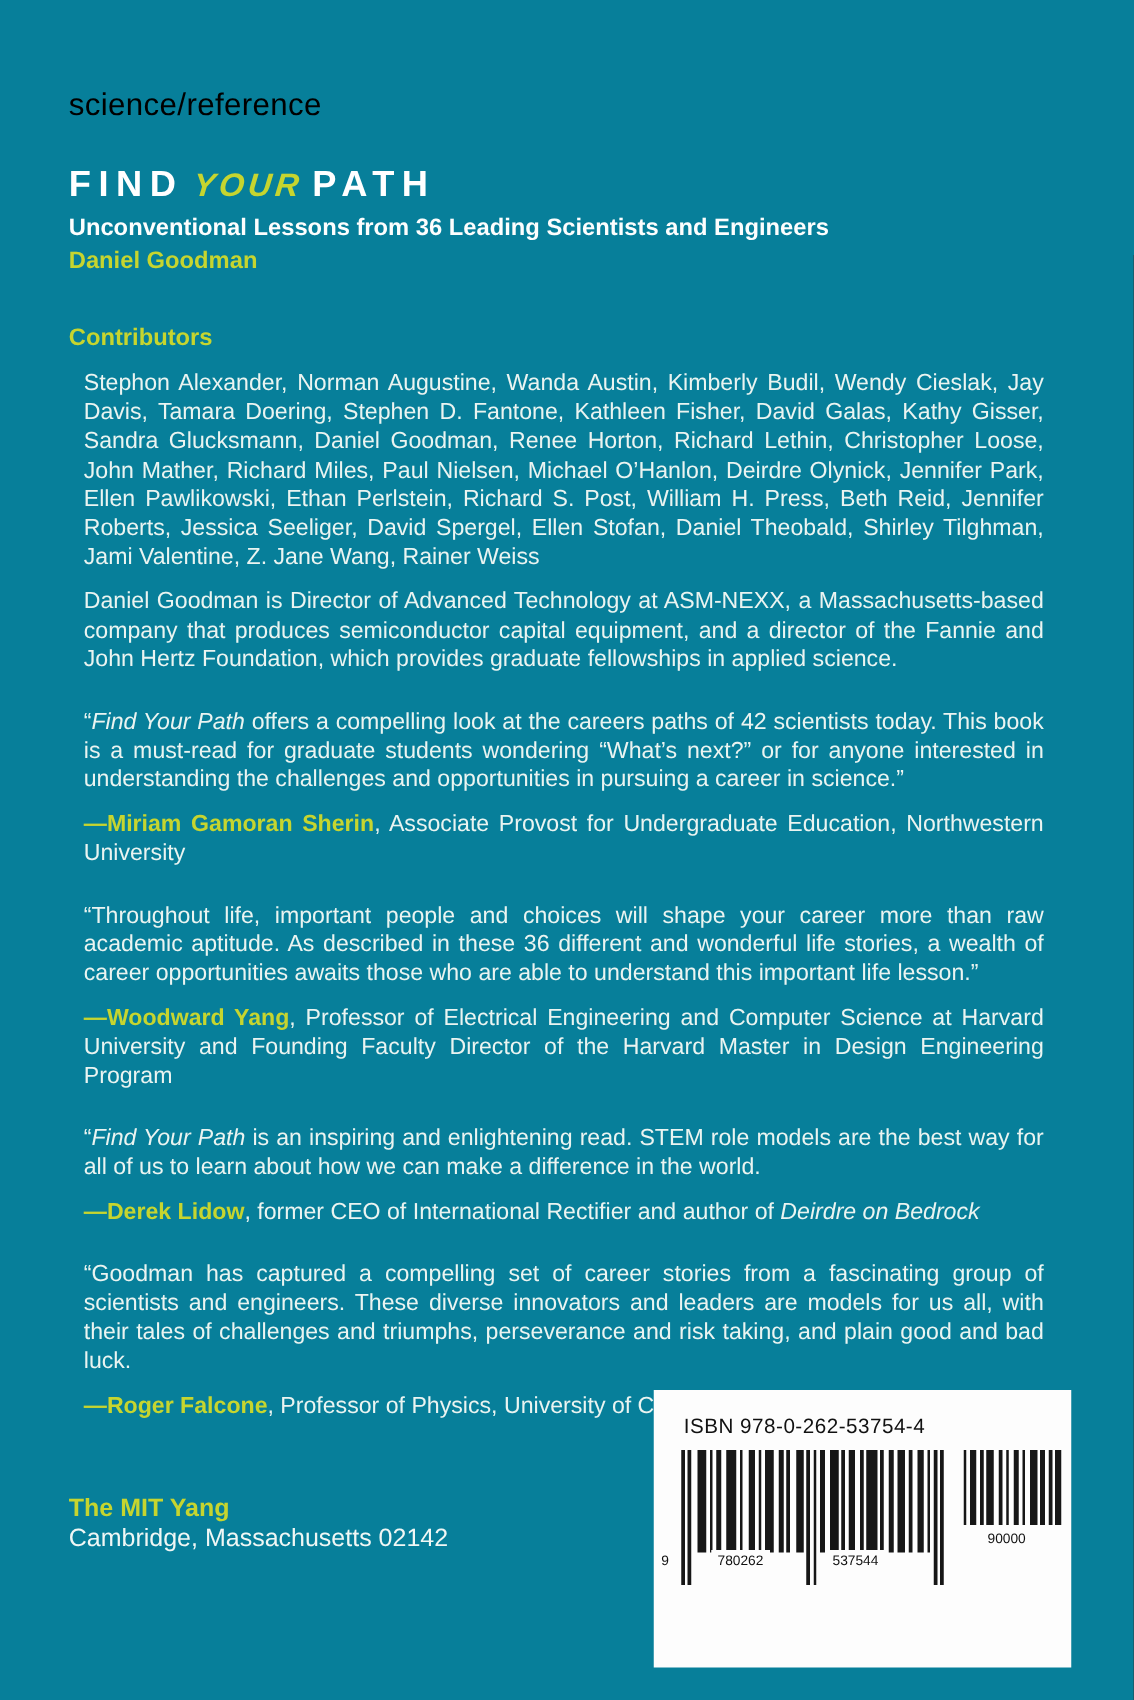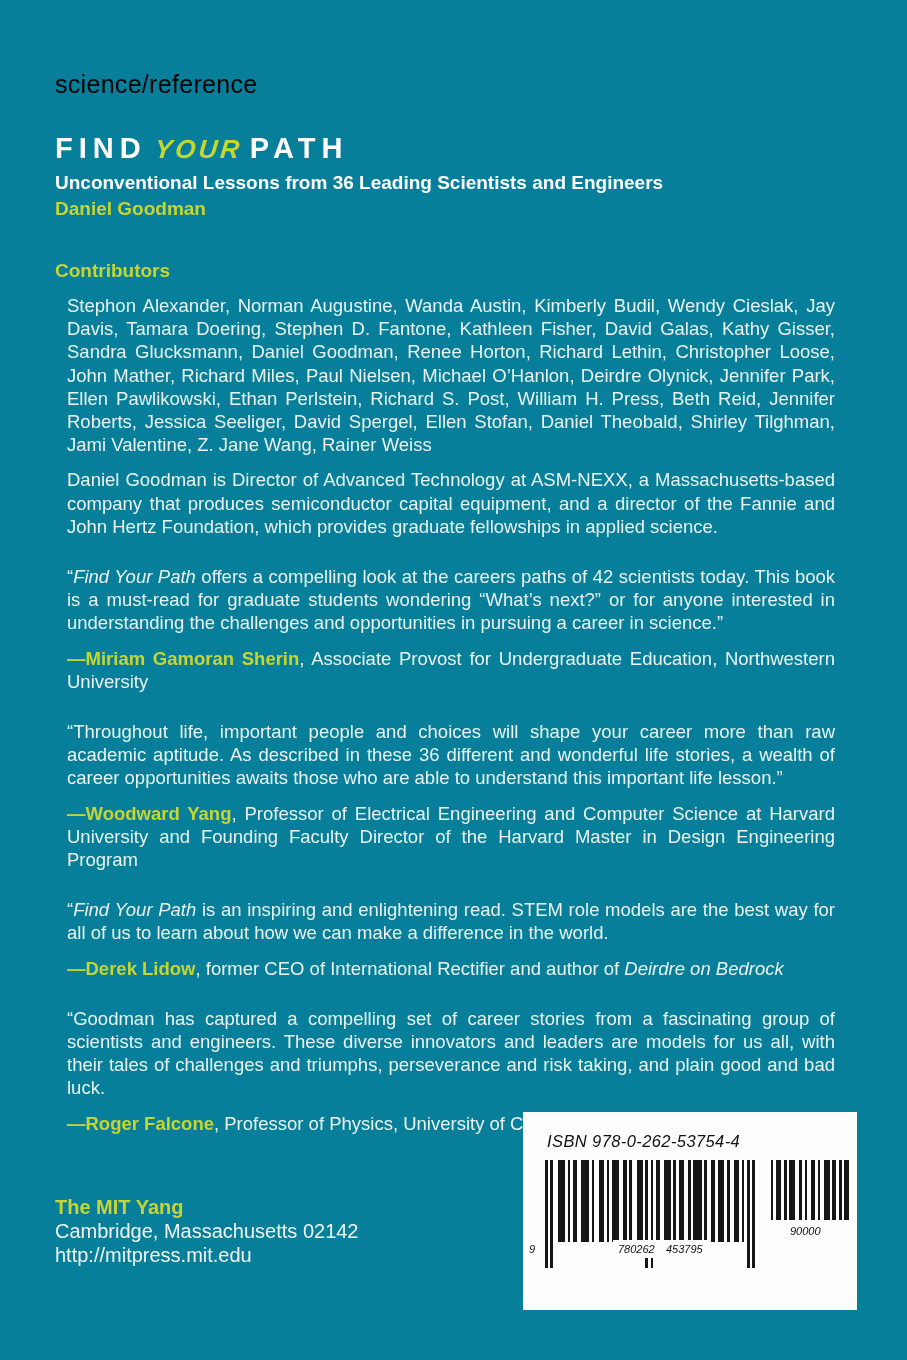--- a/index.html
+++ b/index.html
@@ -33,34 +33,33 @@
   .blurb { margin-top:27px; }
   .it { font-style:italic; }
   .attrib-name { font-weight:bold; color:var(--accent,#c6d52f); }
   
   .publisher { position:absolute; left:55px; top:1196px; }
   .pub-name { margin:0; font-size:20px; font-weight:bold; color:var(--accent,#c6d52f); }
   .pub-line { margin:0; font-size:20px; line-height:24px; color:#f0f7f5; }
   
   .barcode-box {
     position:absolute; left:523px; top:1112px;
-    width:334px; height:198px;
+    width:334px; height:222px;
     background:var(--barcodebg,#ffffff);
-    font-style:italic;
   }
   .isbn-label { position:absolute; left:24px; top:20px; font-size:16.5px; color:#111; letter-spacing:0.4px; }
   .bars { position:absolute; display:flex; align-items:flex-start; }
   .bars-main { left:22px; top:48px; }
   .bars-supp { left:248px; top:48px; }
   .bc-digit {
     position:absolute; font-size:11px; color:#111;
     background:var(--barcodebg,#ffffff); padding:0 5px; line-height:18px;
   }
   .d-lead  { left:4px;  top:128px; padding:0 2px; }
-  .d-left  { left:46px; top:128px;margin-left:44px; }
+  .d-left  { left:46px; top:128px; }
   .d-right { left:138px; top:128px; }
   .d-supp  { left:262px; top:110px; }
 </style>
 </head>
 <body>
 
 <div class="page" style="--bg: #077f9a; --accent: #c6d52f; --text: #eaf4f1; --barcodebg: #fdfdfd;">
   <div class="content">
 
     <p class="category">science/reference</p>
@@ -92,21 +91,20 @@
 
     <div class="blurb">
       <p class="body"><span>“</span><span class="it"></span><span>Goodman has captured a compelling set of career stories from a fascinating group of scientists and engineers. These diverse innovators and leaders are models for us all, with their tales of challenges and triumphs, perseverance and risk taking, and plain good and bad luck.</span></p>
       <p class="body"><span class="attrib-name">—Roger Falcone</span><span>, Professor of Physics, University of California, Berkeley</span><span class="it"></span></p>
     </div>
   </div>
 
   <div class="publisher">
     <p class="pub-name">The MIT Yang</p>
     <p class="pub-line">Cambridge, Massachusetts 02142</p>
-    <p class="pub-line">http://mitpress.mit.edu</p>
   </div>
 
   <div class="barcode-box">
     <div class="isbn-label">ISBN 978-0-262-53754-4</div>
     <div class="bars bars-main" id="bars-main">
         <div style="flex: 0 0 auto; background: rgb(22, 22, 22); width: 2.68px; height: 108px; margin-right: 2.68px;"></div>
         <div style="flex: 0 0 auto; background: rgb(22, 22, 22); width: 2.68px; height: 108px; margin-right: 5.36px;"></div>
         <div style="flex: 0 0 auto; background: rgb(22, 22, 22); width: 6.7px; height: 82px; margin-right: 2.68px;"></div>
         <div style="flex: 0 0 auto; background: rgb(22, 22, 22); width: 2.68px; height: 82px; margin-right: 2.68px;"></div>
         <div style="flex: 0 0 auto; background: rgb(22, 22, 22); width: 4.02px; height: 82px; margin-right: 4.02px;"></div>
@@ -144,16 +142,16 @@
         <div style="flex: 0 0 auto; background: rgb(22, 22, 22); width: 2.4px; height: 60px; margin-right: 3.6px;"></div>
         <div style="flex: 0 0 auto; background: rgb(22, 22, 22); width: 4.8px; height: 60px; margin-right: 2.4px;"></div>
         <div style="flex: 0 0 auto; background: rgb(22, 22, 22); width: 2.4px; height: 60px; margin-right: 3.6px;"></div>
         <div style="flex: 0 0 auto; background: rgb(22, 22, 22); width: 6px; height: 60px; margin-right: 2.4px;"></div>
         <div style="flex: 0 0 auto; background: rgb(22, 22, 22); width: 3.6px; height: 60px; margin-right: 3.6px;"></div>
         <div style="flex: 0 0 auto; background: rgb(22, 22, 22); width: 2.4px; height: 60px; margin-right: 2.4px;"></div>
         <div style="flex: 0 0 auto; background: rgb(22, 22, 22); width: 4.8px; height: 60px; margin-right: 0px;"></div>
       </div>
     <span class="bc-digit d-lead">9</span>
     <span class="bc-digit d-left">780262</span>
-    <span class="bc-digit d-right">453795</span>
+    <span class="bc-digit d-right">537544</span>
     <span class="bc-digit d-supp">90000</span>
   </div>
 </div>
 
 </body></html>

